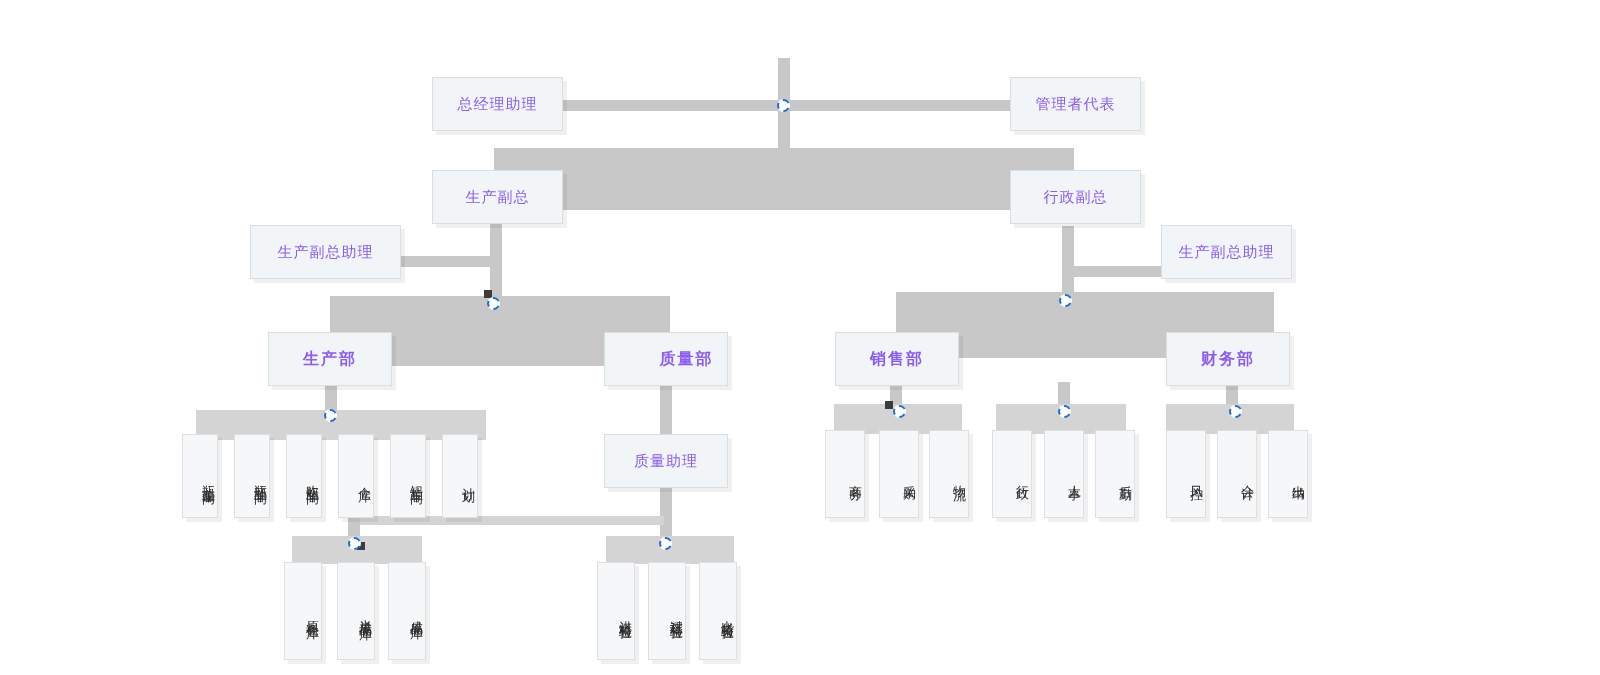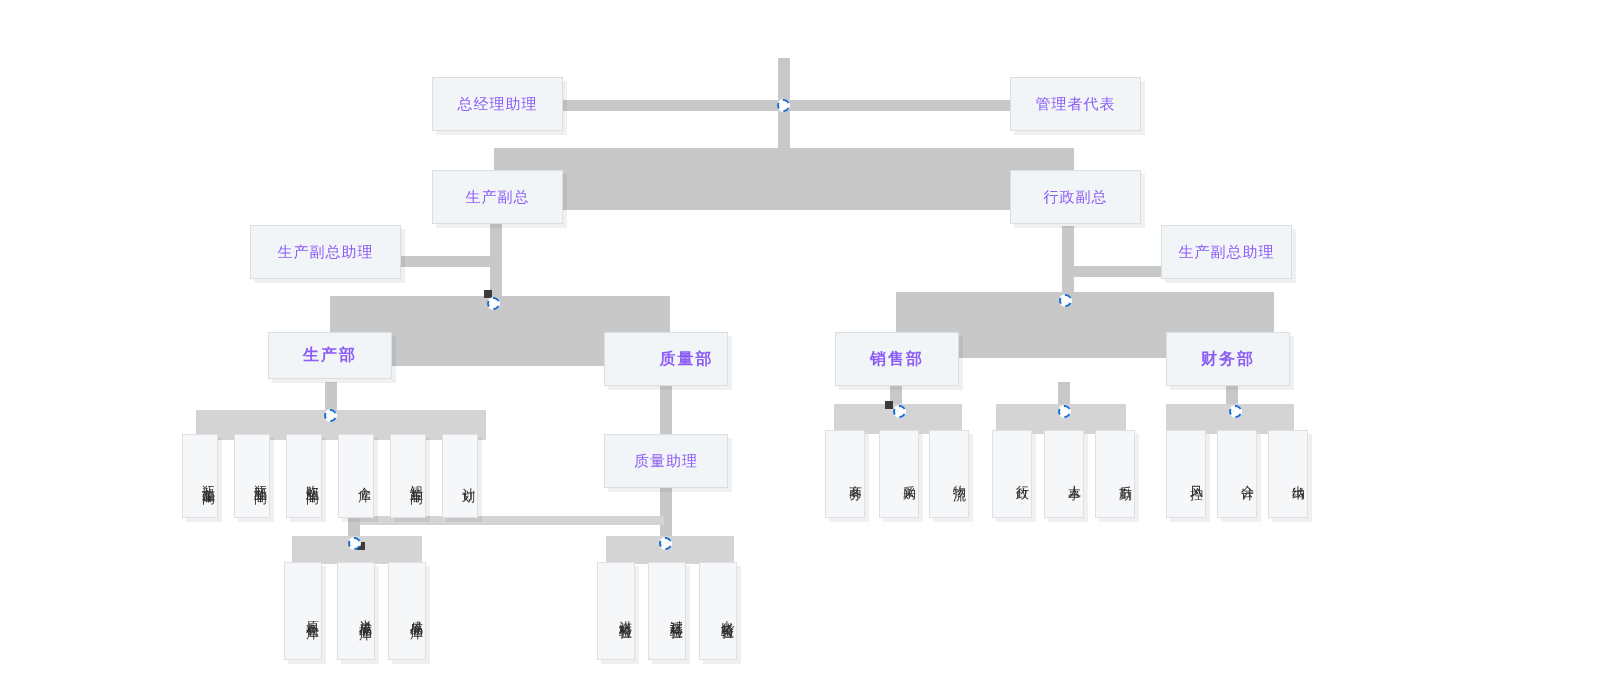--- a/index.html
+++ b/index.html
@@ -150,21 +150,21 @@
   <div class="node" style="left:1010px;top:77px;width:131px;height:54px;">管理者代表</div>
 
   <div class="node" style="left:432px;top:170px;width:131px;height:54px;">生产副总</div>
 
   <div class="node" style="left:1010px;top:170px;width:131px;height:54px;">行政副总</div>
 
   <div class="node" style="left:250px;top:225px;width:151px;height:54px;">生产副总助理</div>
 
   <div class="node" style="left:1161px;top:225px;width:131px;height:54px;">生产副总助理</div>
 
-  <div class="node dept" style="left:268px;top:332px;width:124px;height:47px;">生产部</div>
+  <div class="node dept" style="left:268px;top:332px;width:124px;height:54px;">生产部</div>
 
   <div class="node dept" style="left:604px;top:332px;width:124px;height:54px;padding-left:41px;">质量部</div>
 
   <div class="node" style="left:604px;top:434px;width:124px;height:54px;">质量助理</div>
 
   <div class="node dept" style="left:835px;top:332px;width:124px;height:54px;">销售部</div>
 
 
   <div class="node dept" style="left:1166px;top:332px;width:124px;height:54px;">财务部</div>
 

